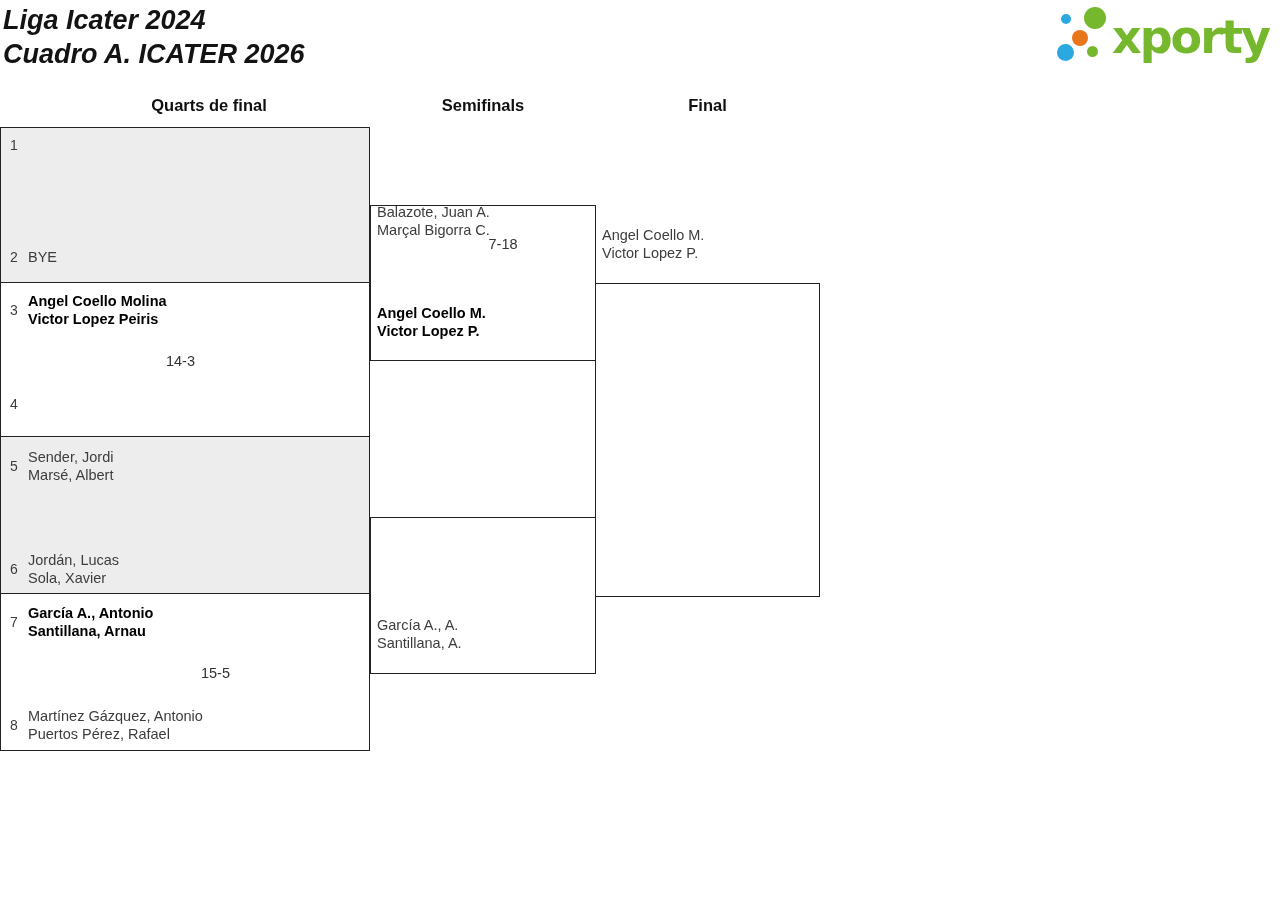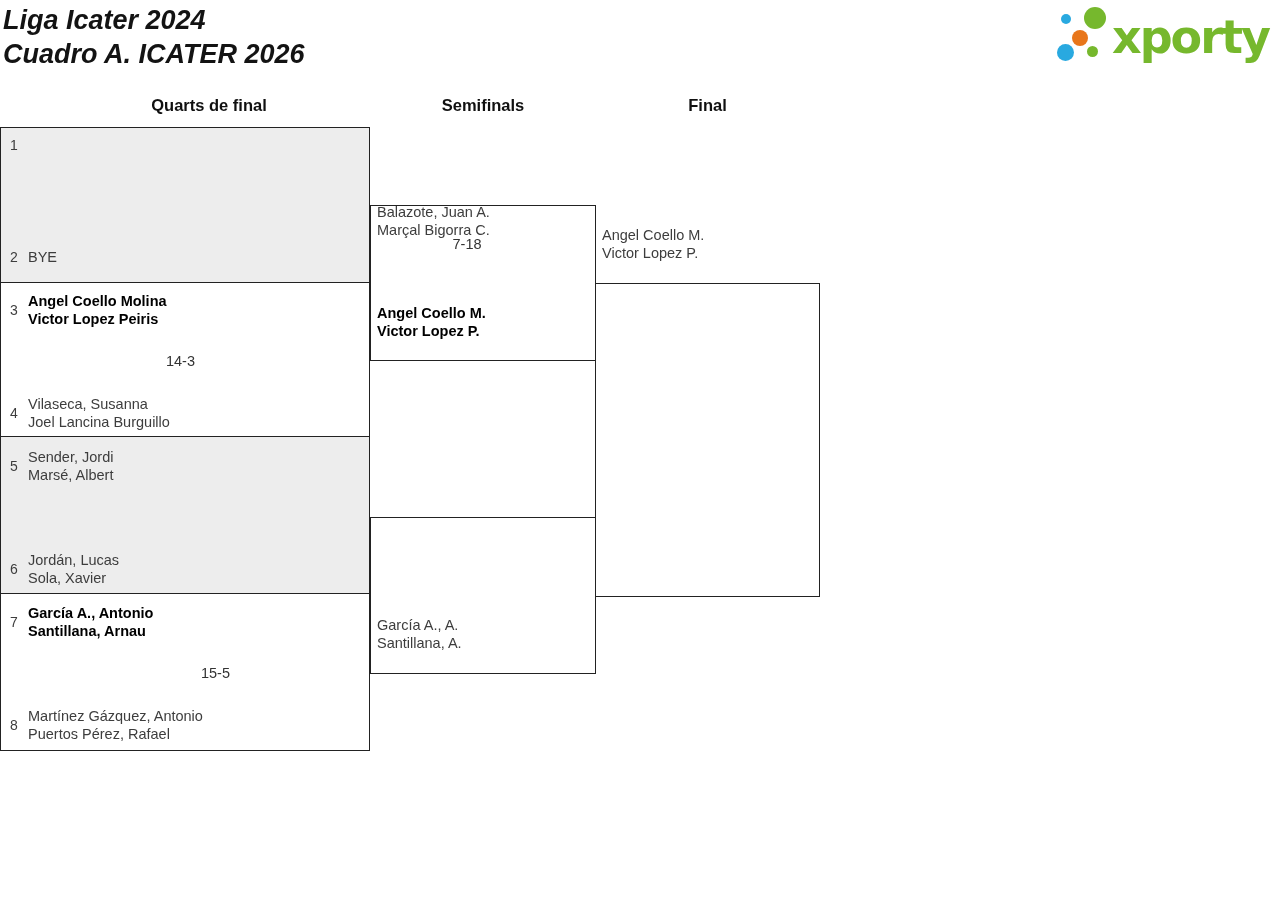--- a/index.html
+++ b/index.html
@@ -61,21 +61,21 @@
   .e8 { top:707px; }
 
   .sf1-top { left:377px; top:156px;margin-top:47px; }
   .sf1-bot { left:377px; top:304px; }
   .sf2-bot { left:377px; top:616px; }
   .f-top   { left:602px; top:226px; }
 
   .score { position:absolute; font-size:14.5px; color:#333; text-align:center; }
   .score-qf2 { left:16px;     width:329px; top:353px; }
   .score-qf4 { left:0;     width:431px; top:665px; }
-  .score-sf1 { left:354px; width:226px; top:236px; }
+  .score-sf1 { left:390px; width:226px; top:236px; }
 </style>
 </head>
 <body>
 
 <div class="canvas">
 
   <div class="title-block">
     <div class="title-line">Liga Icater 2024</div>
     <div class="title-line">Cuadro A. ICATER 2026</div>
   </div>
@@ -117,24 +117,20 @@
   <div class="team qf-entry e3 winner">
     <span class="seed">3</span>
     <span class="names">
       <div class="line">Angel Coello Molina</div>
       <div class="line">Victor Lopez Peiris</div>
     </span>
   </div>
   <div class="score score-qf2">14-3</div>
   <div class="team qf-entry e4">
     <span class="seed">4</span>
-    <span class="names">
-      <div class="line">Vilaseca, Susanna</div>
-      <div class="line">Joel Lancina Burguillo</div>
-    </span>
   </div>
 
   <div class="team qf-entry e5">
     <span class="seed">5</span>
     <span class="names">
       <div class="line">Sender, Jordi</div>
       <div class="line">Marsé, Albert</div>
     </span>
   </div>
   <div class="team qf-entry e6">

